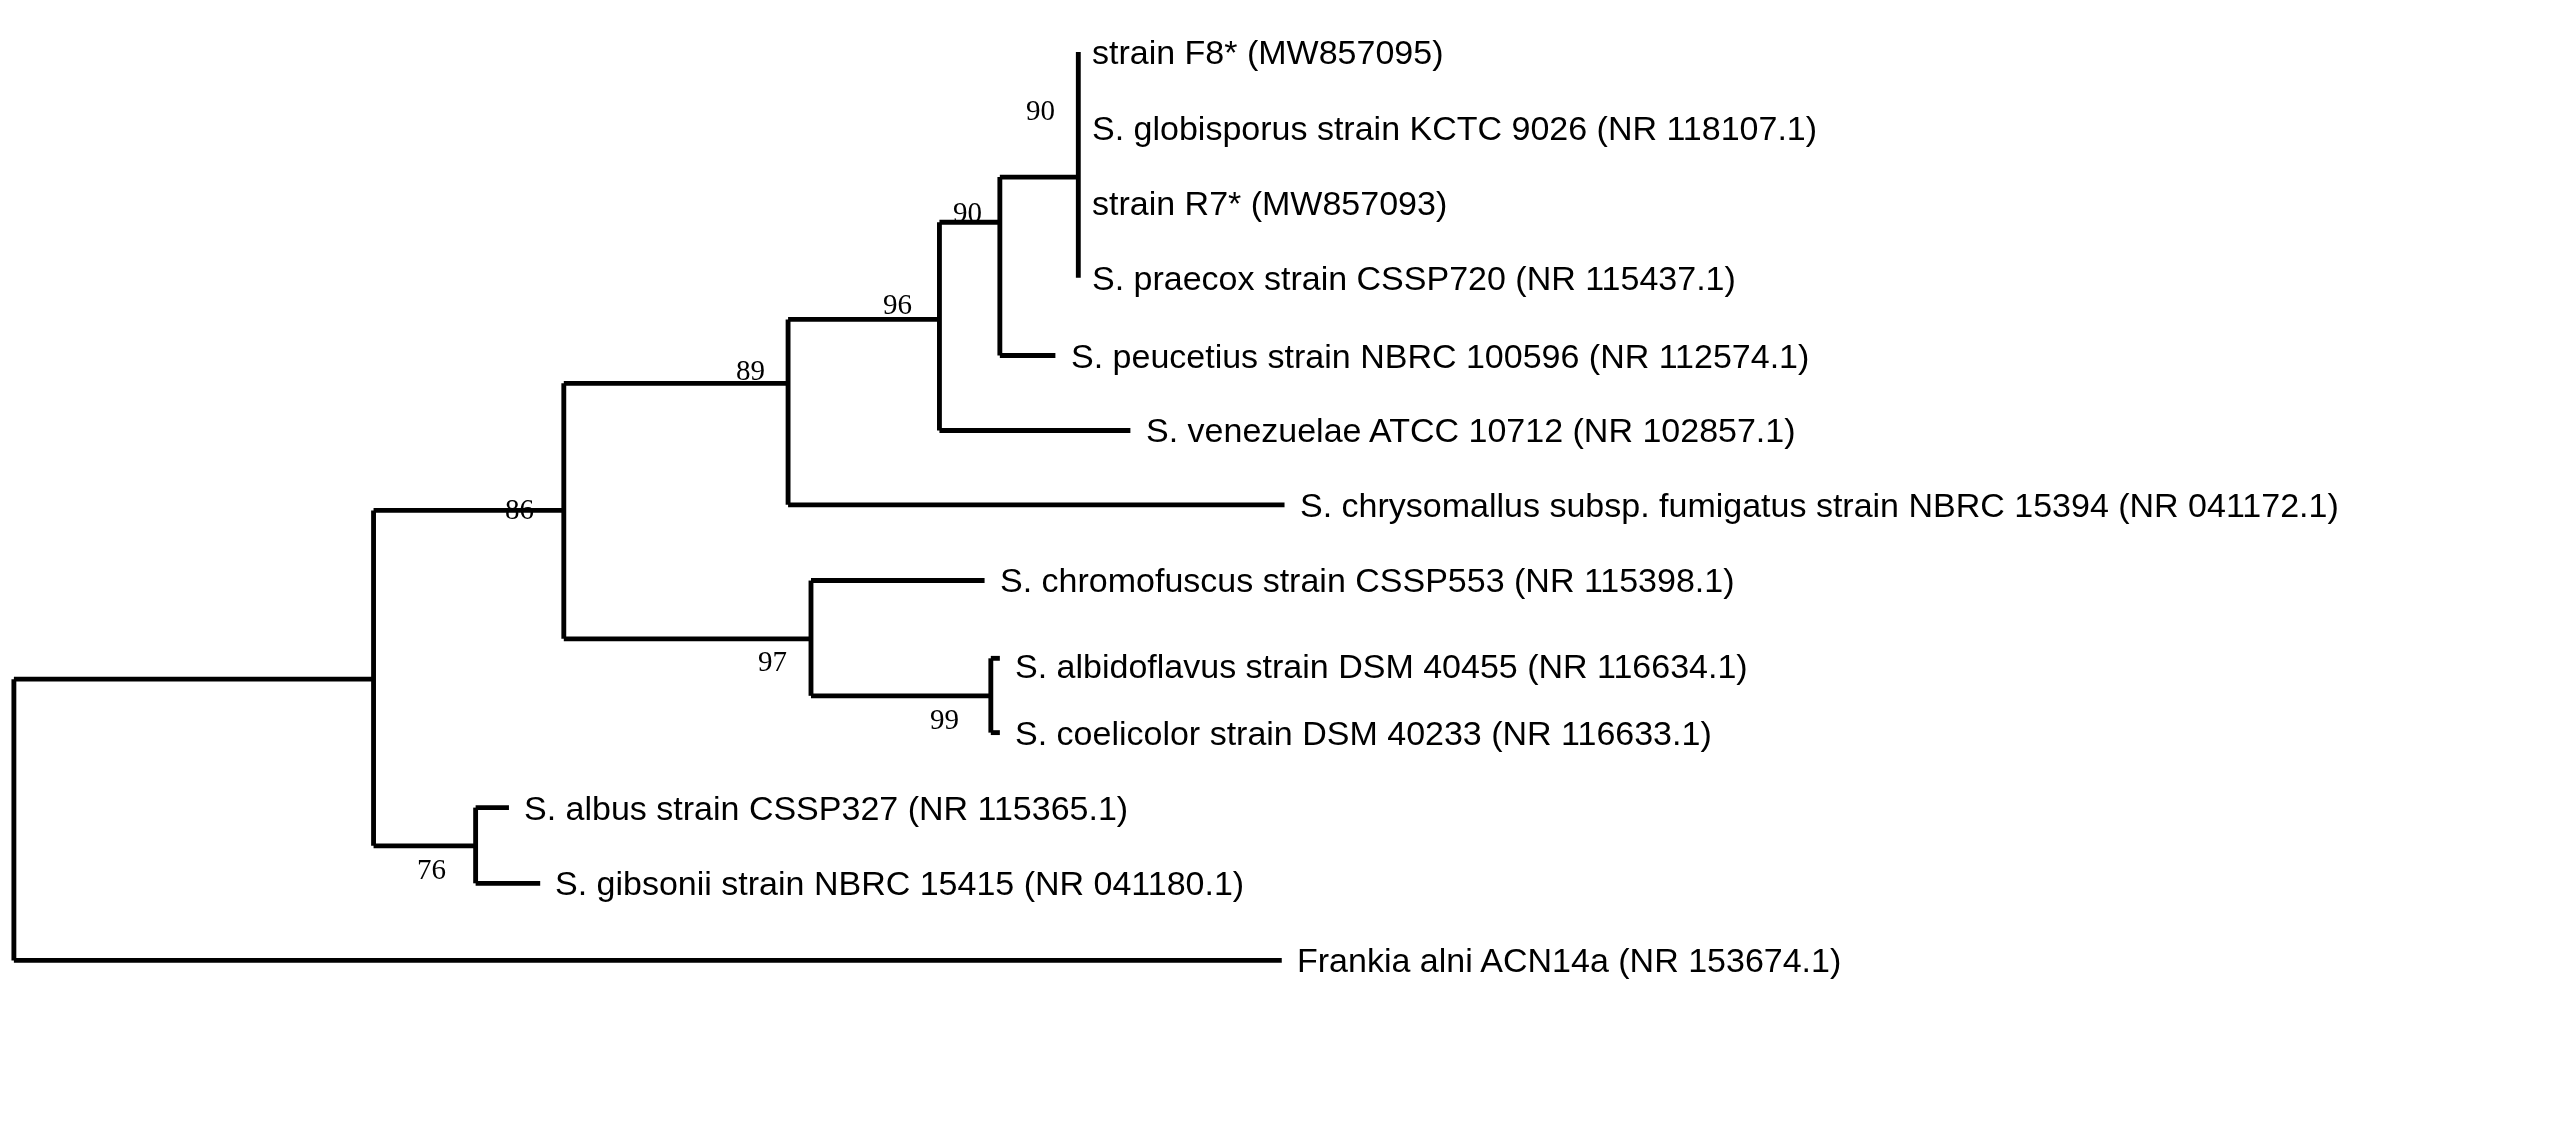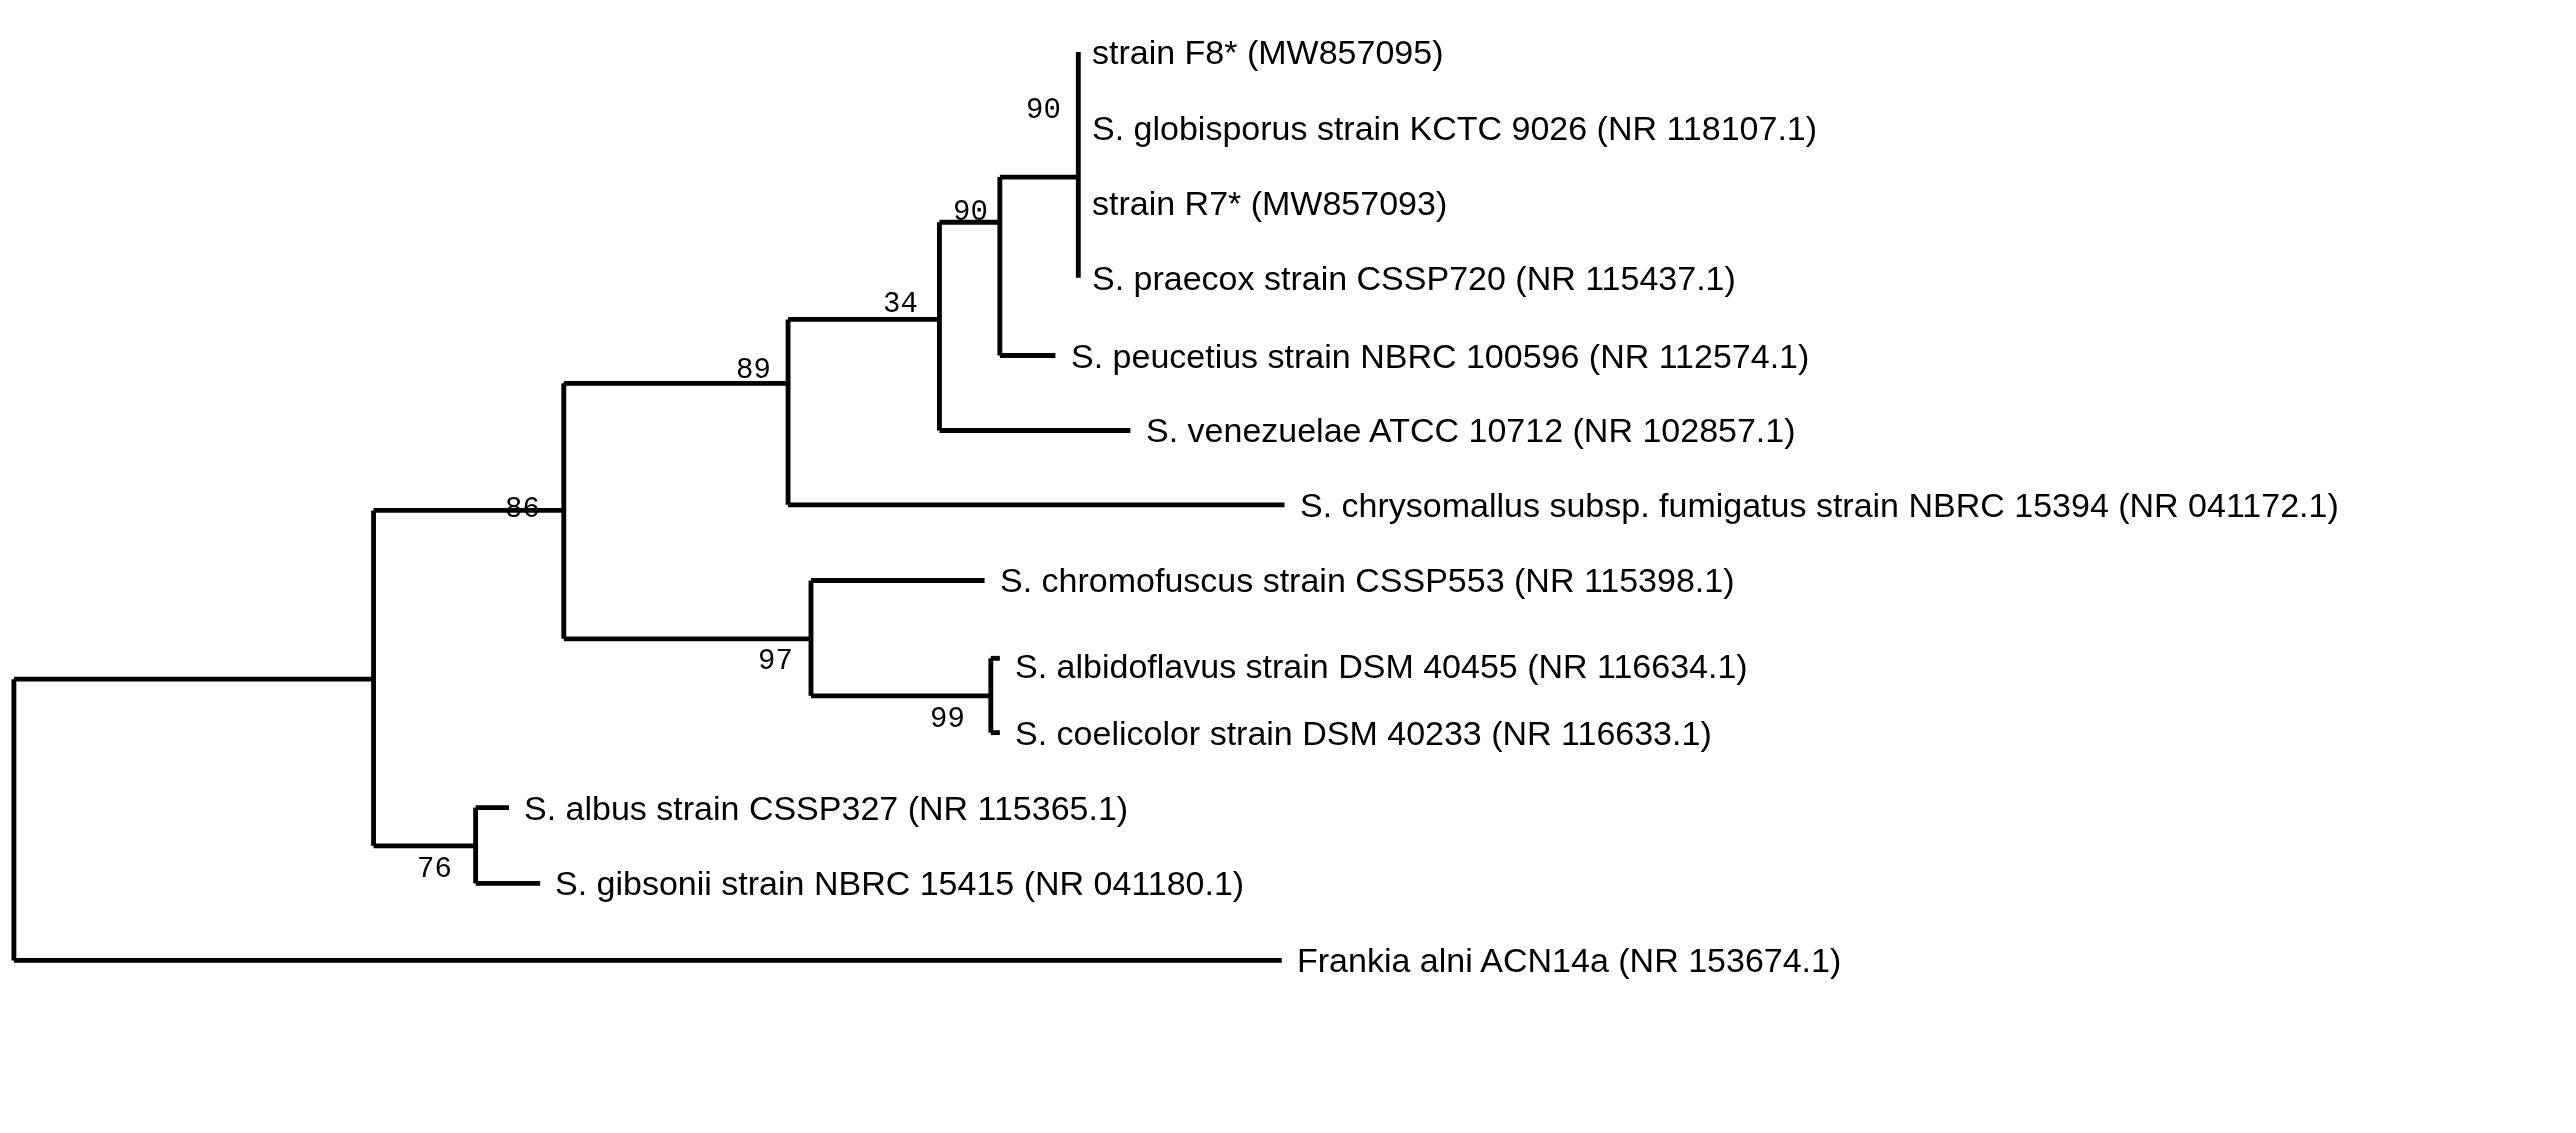--- a/index.html
+++ b/index.html
@@ -28,21 +28,21 @@
     position: absolute;
     font-family: "Liberation Sans", sans-serif;
     font-size: 34px;
     color: #000000;
     white-space: nowrap;
     transform: translateY(-50%);
     line-height: 1;
   }
   .boot-label {
     position: absolute;
-    font-family: Liberation Mono, monospace;
+    font-family: Liberation Serif, serif;
     font-size: 29px;
     color: #000000;
     white-space: nowrap;
     line-height: 1;
   }
   .scale-label {
     position: absolute;
     font-family: "Liberation Sans", sans-serif;
     font-size: 29px;
     color: #000000;
@@ -105,21 +105,21 @@
       <div class="leaf-label" style="left: 1000px; top: 580px;">S. chromofuscus strain CSSP553 (NR 115398.1)</div>
       <div class="leaf-label" style="left: 1015px; top: 658px; margin-top: 8px;">S. albidoflavus strain DSM 40455 (NR 116634.1)</div>
       <div class="leaf-label" style="left: 1015px; top: 733px;">S. coelicolor strain DSM 40233 (NR 116633.1)</div>
       <div class="leaf-label" style="left: 524px; top: 808px;">S. albus strain CSSP327 (NR 115365.1)</div>
       <div class="leaf-label" style="left: 555px; top: 883px;">S. gibsonii strain NBRC 15415 (NR 041180.1)</div>
       <div class="leaf-label" style="left: 1297px; top: 960px;">Frankia alni ACN14a (NR 153674.1)</div>
     </div>
   <div id="boot-layer">
       <div class="boot-label" style="left: 1026px; top: 96px;">90</div>
       <div class="boot-label" style="left: 953px; top: 198px;">90</div>
-      <div class="boot-label" style="left: 883px; top: 290px;">34</div>
+      <div class="boot-label" style="left: 883px; top: 290px;">96</div>
       <div class="boot-label" style="left: 736px; top: 356px;">89</div>
       <div class="boot-label" style="left: 930px; top: 705px;">99</div>
       <div class="boot-label" style="left: 758px; top: 647px;">97</div>
       <div class="boot-label" style="left: 505px; top: 480px; margin-top: 15px;">86</div>
       <div class="boot-label" style="left: 417px; top: 855px;">76</div>
     </div>
 
   <div class="scale-label" id="scale-text" style="left: 240px; top: 1085px;">0.01</div>
 
 </div>

